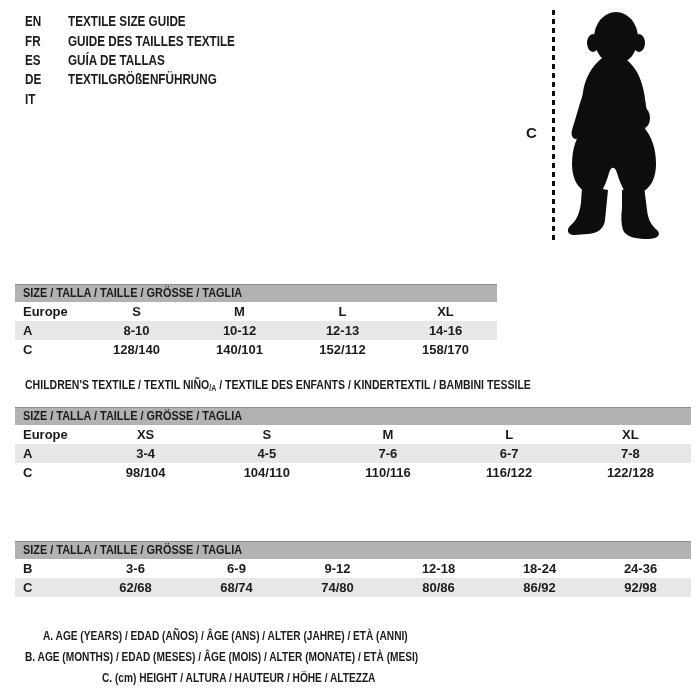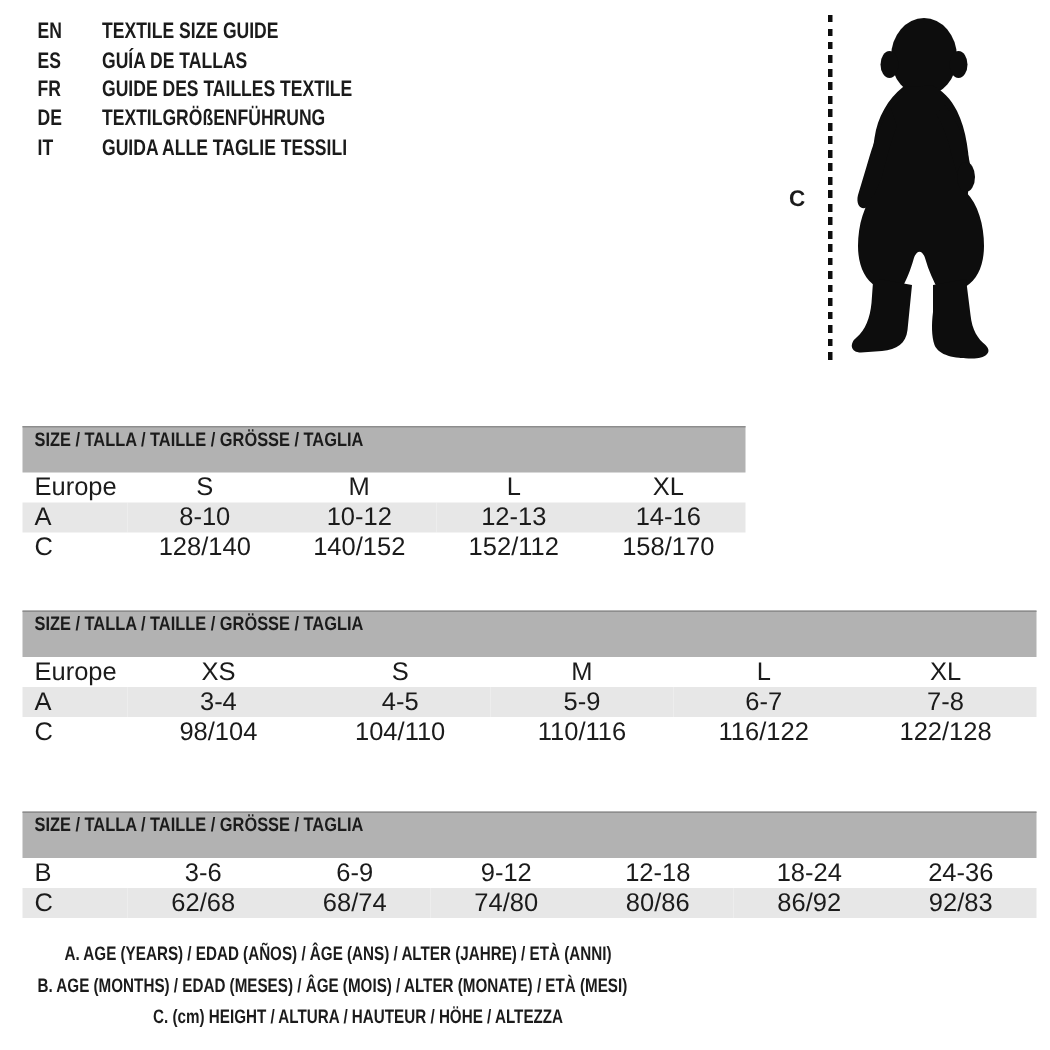--- a/index.html
+++ b/index.html
@@ -35,60 +35,59 @@
   .t2 { left:25px; top:375px; }
   .t3 { left:25px; top:492px; }
   .subscr { font-size:9px; vertical-align:-2px; }
 
   
   .tbl { position:absolute; }
   .t1tbl { left:15px; top:284px; width:482px; }
   .t2tbl { left:15px; top:407px; width:676px; }
   .t3tbl { left:15px; top:541px; width:676px; }
   .tbl-head {
-    height:31px; line-height:16px; padding-left:8px;
+    height:18px; line-height:16px; padding-left:8px;
     background:var(--header_band,#b2b2b2);
     border-top:1px solid var(--header_band_border,#8d8d8d);
     font-size:13px;
   }
   .tbl-head .cond { transform:scaleX(0.84); }
   table { border-collapse:collapse; table-layout:fixed; width:100%; }
-  td { height:19px; text-align:center; font-size:17px; font-weight:normal; padding:0; vertical-align:middle; }
+  td { height:19px; text-align:center; font-size:13px; font-weight:bold; padding:0; vertical-align:middle; }
   td.lab { text-align:left; padding-left:8px; width:70px; }
   tr.alt { background:var(--alt_row,#e7e7e7); }
 
   
   .legend { position:absolute; left:25px; top:625px;text-align:center; }
   .legend-line { line-height:21px; font-size:13px; white-space:nowrap; }
 </style>
 </head>
 <body>
 
 <div class="page">
 
   <div class="lang-block">
     <div class="lang-row">
       <span class="lang-code"><span class="cond">EN</span></span>
       <span class="lang-label"><span class="cond">TEXTILE SIZE GUIDE</span></span>
     </div>
     <div class="lang-row">
+      <span class="lang-code"><span class="cond">FR</span></span>
+      <span class="lang-label"><span class="cond">GUIDE DES TAILLES TEXTILE</span></span>
+    </div>
+    <div class="lang-row">
       <span class="lang-code"><span class="cond">ES</span></span>
       <span class="lang-label"><span class="cond">GUÍA DE TALLAS</span></span>
     </div>
     <div class="lang-row">
-      <span class="lang-code"><span class="cond">FR</span></span>
-      <span class="lang-label"><span class="cond">GUIDE DES TAILLES TEXTILE</span></span>
-    </div>
-    <div class="lang-row">
       <span class="lang-code"><span class="cond">DE</span></span>
       <span class="lang-label"><span class="cond">TEXTILGRÖßENFÜHRUNG</span></span>
     </div>
     <div class="lang-row">
       <span class="lang-code"><span class="cond">IT</span></span>
-      <span class="lang-label"><span class="cond">GUIDA ALLE TAGLIE TESSILI</span></span>
     </div>
   </div>
 
   <div class="measure-line"></div>
   <div class="height-label">C</div>
   <svg class="silhouette" viewBox="0 0 108 238" aria-hidden="true">
     <ellipse cx="56" cy="28" rx="22" ry="26"></ellipse>
     <ellipse cx="33" cy="33" rx="6" ry="9"></ellipse>
     <ellipse cx="79" cy="33" rx="6" ry="9"></ellipse>
     <path d="M42,48 C32,56 25,68 23,82 C21,94 21,106 22,120 L24,132 L84,132 L86,112 C87,94 84,76 78,64 C74,56 68,50 62,47 Z"></path>
@@ -116,47 +115,50 @@
       <tr class="alt">
         <td class="lab">A</td>
         <td>8-10</td>
         <td>10-12</td>
         <td>12-13</td>
         <td>14-16</td>
       </tr>
       <tr>
         <td class="lab">C</td>
         <td>128/140</td>
-        <td>140/152</td>
+        <td>140/101</td>
         <td>152/112</td>
         <td>158/170</td>
       </tr>
     </tbody>
       </table>
   </div>
 
+  <div class="sec-title t2">
+    <span class="cond"><span>CHILDREN'S TEXTILE / TEXTIL NIÑO</span><span class="subscr">/A</span><span> / TEXTILE DES ENFANTS / KINDERTEXTIL / BAMBINI TESSILE</span></span>
+  </div>
   <div class="tbl t2tbl">
     <div class="tbl-head">
       <span class="cond">SIZE / TALLA / TAILLE / GRÖSSE / TAGLIA</span>
     </div>
     <table>
       <tbody>
           <tr>
         <td class="lab">Europe</td>
         <td>XS</td>
         <td>S</td>
         <td>M</td>
         <td>L</td>
         <td>XL</td>
       </tr>
       <tr class="alt">
         <td class="lab">A</td>
         <td>3-4</td>
         <td>4-5</td>
-        <td>5-9</td>
+        <td>7-6</td>
         <td>6-7</td>
         <td>7-8</td>
       </tr>
       <tr>
         <td class="lab">C</td>
         <td>98/104</td>
         <td>104/110</td>
         <td>110/116</td>
         <td>116/122</td>
         <td>122/128</td>
@@ -180,21 +182,21 @@
         <td>18-24</td>
         <td>24-36</td>
       </tr>
       <tr class="alt">
         <td class="lab">C</td>
         <td>62/68</td>
         <td>68/74</td>
         <td>74/80</td>
         <td>80/86</td>
         <td>86/92</td>
-        <td>92/83</td>
+        <td>92/98</td>
       </tr>
     </tbody>
       </table>
   </div>
 
   <div class="legend">
     <div class="legend-line"><span class="cond">A. AGE (YEARS) / EDAD (AÑOS) / ÂGE (ANS) / ALTER (JAHRE) / ETÀ (ANNI)</span></div>
     <div class="legend-line"><span class="cond">B. AGE (MONTHS) / EDAD (MESES) / ÂGE (MOIS) / ALTER (MONATE) / ETÀ (MESI)</span></div>
     <div class="legend-line"><span class="cond">C. (cm) HEIGHT / ALTURA / HAUTEUR / HÖHE / ALTEZZA</span></div>
   </div>

